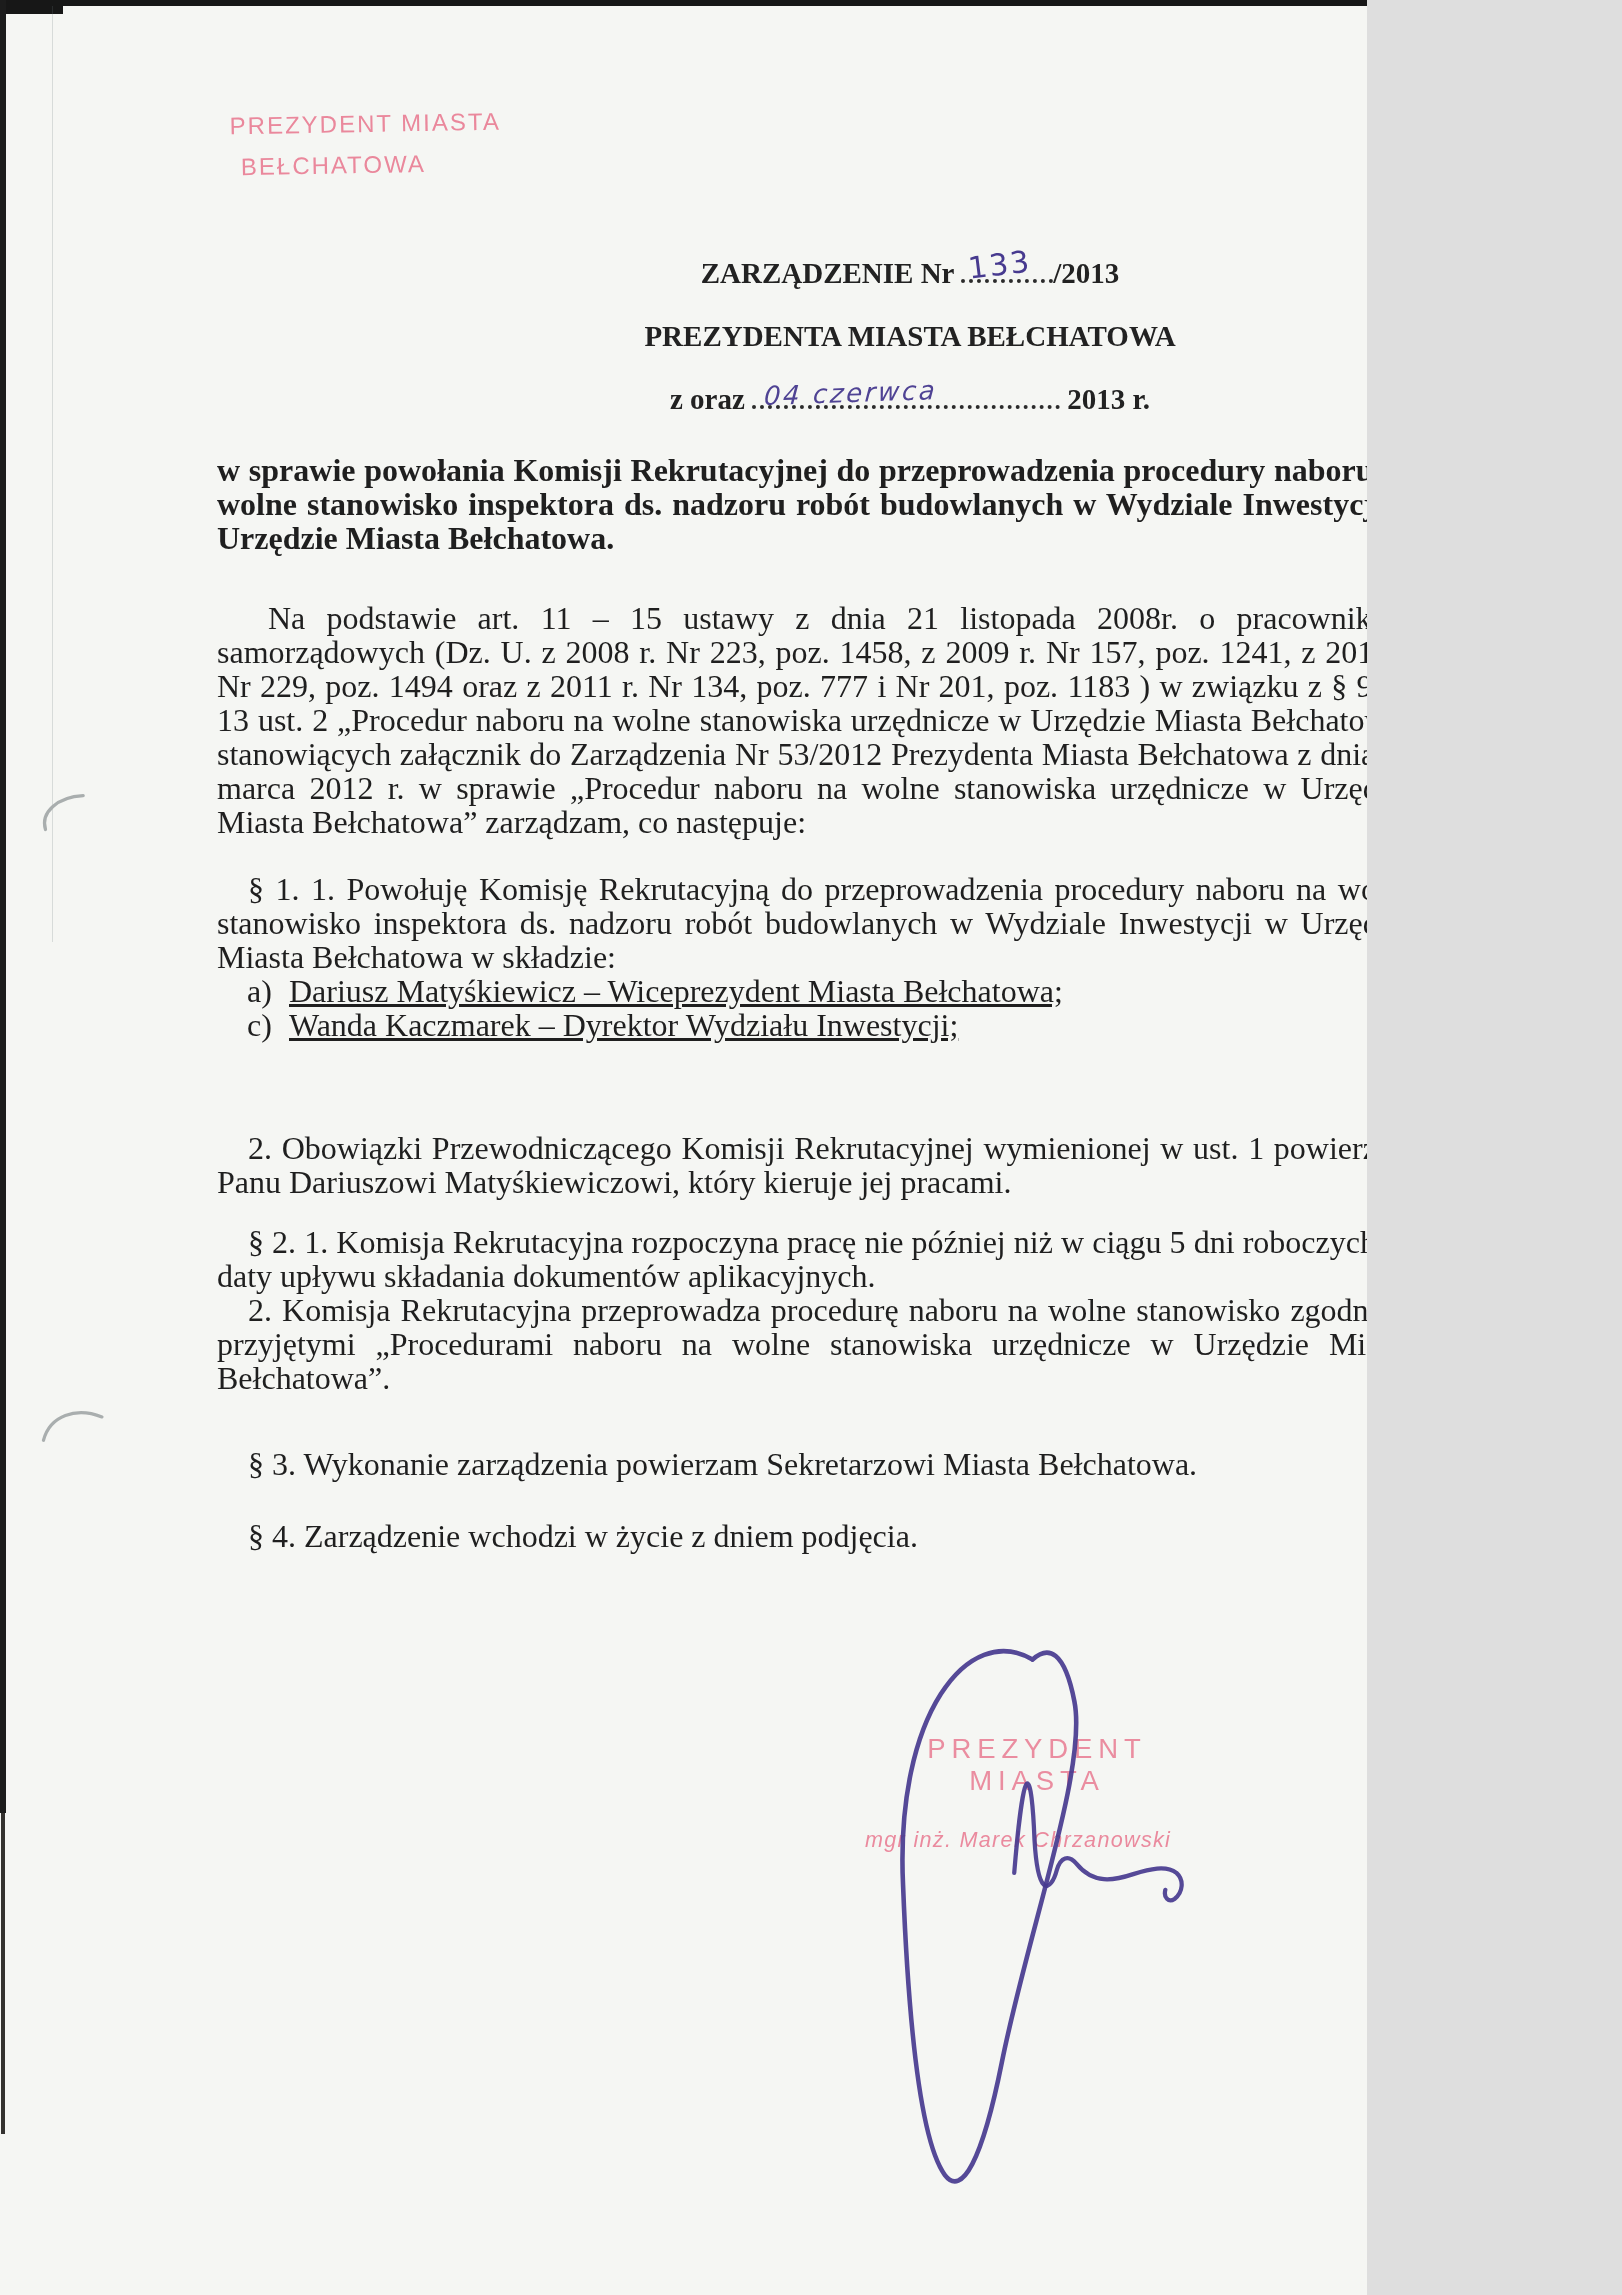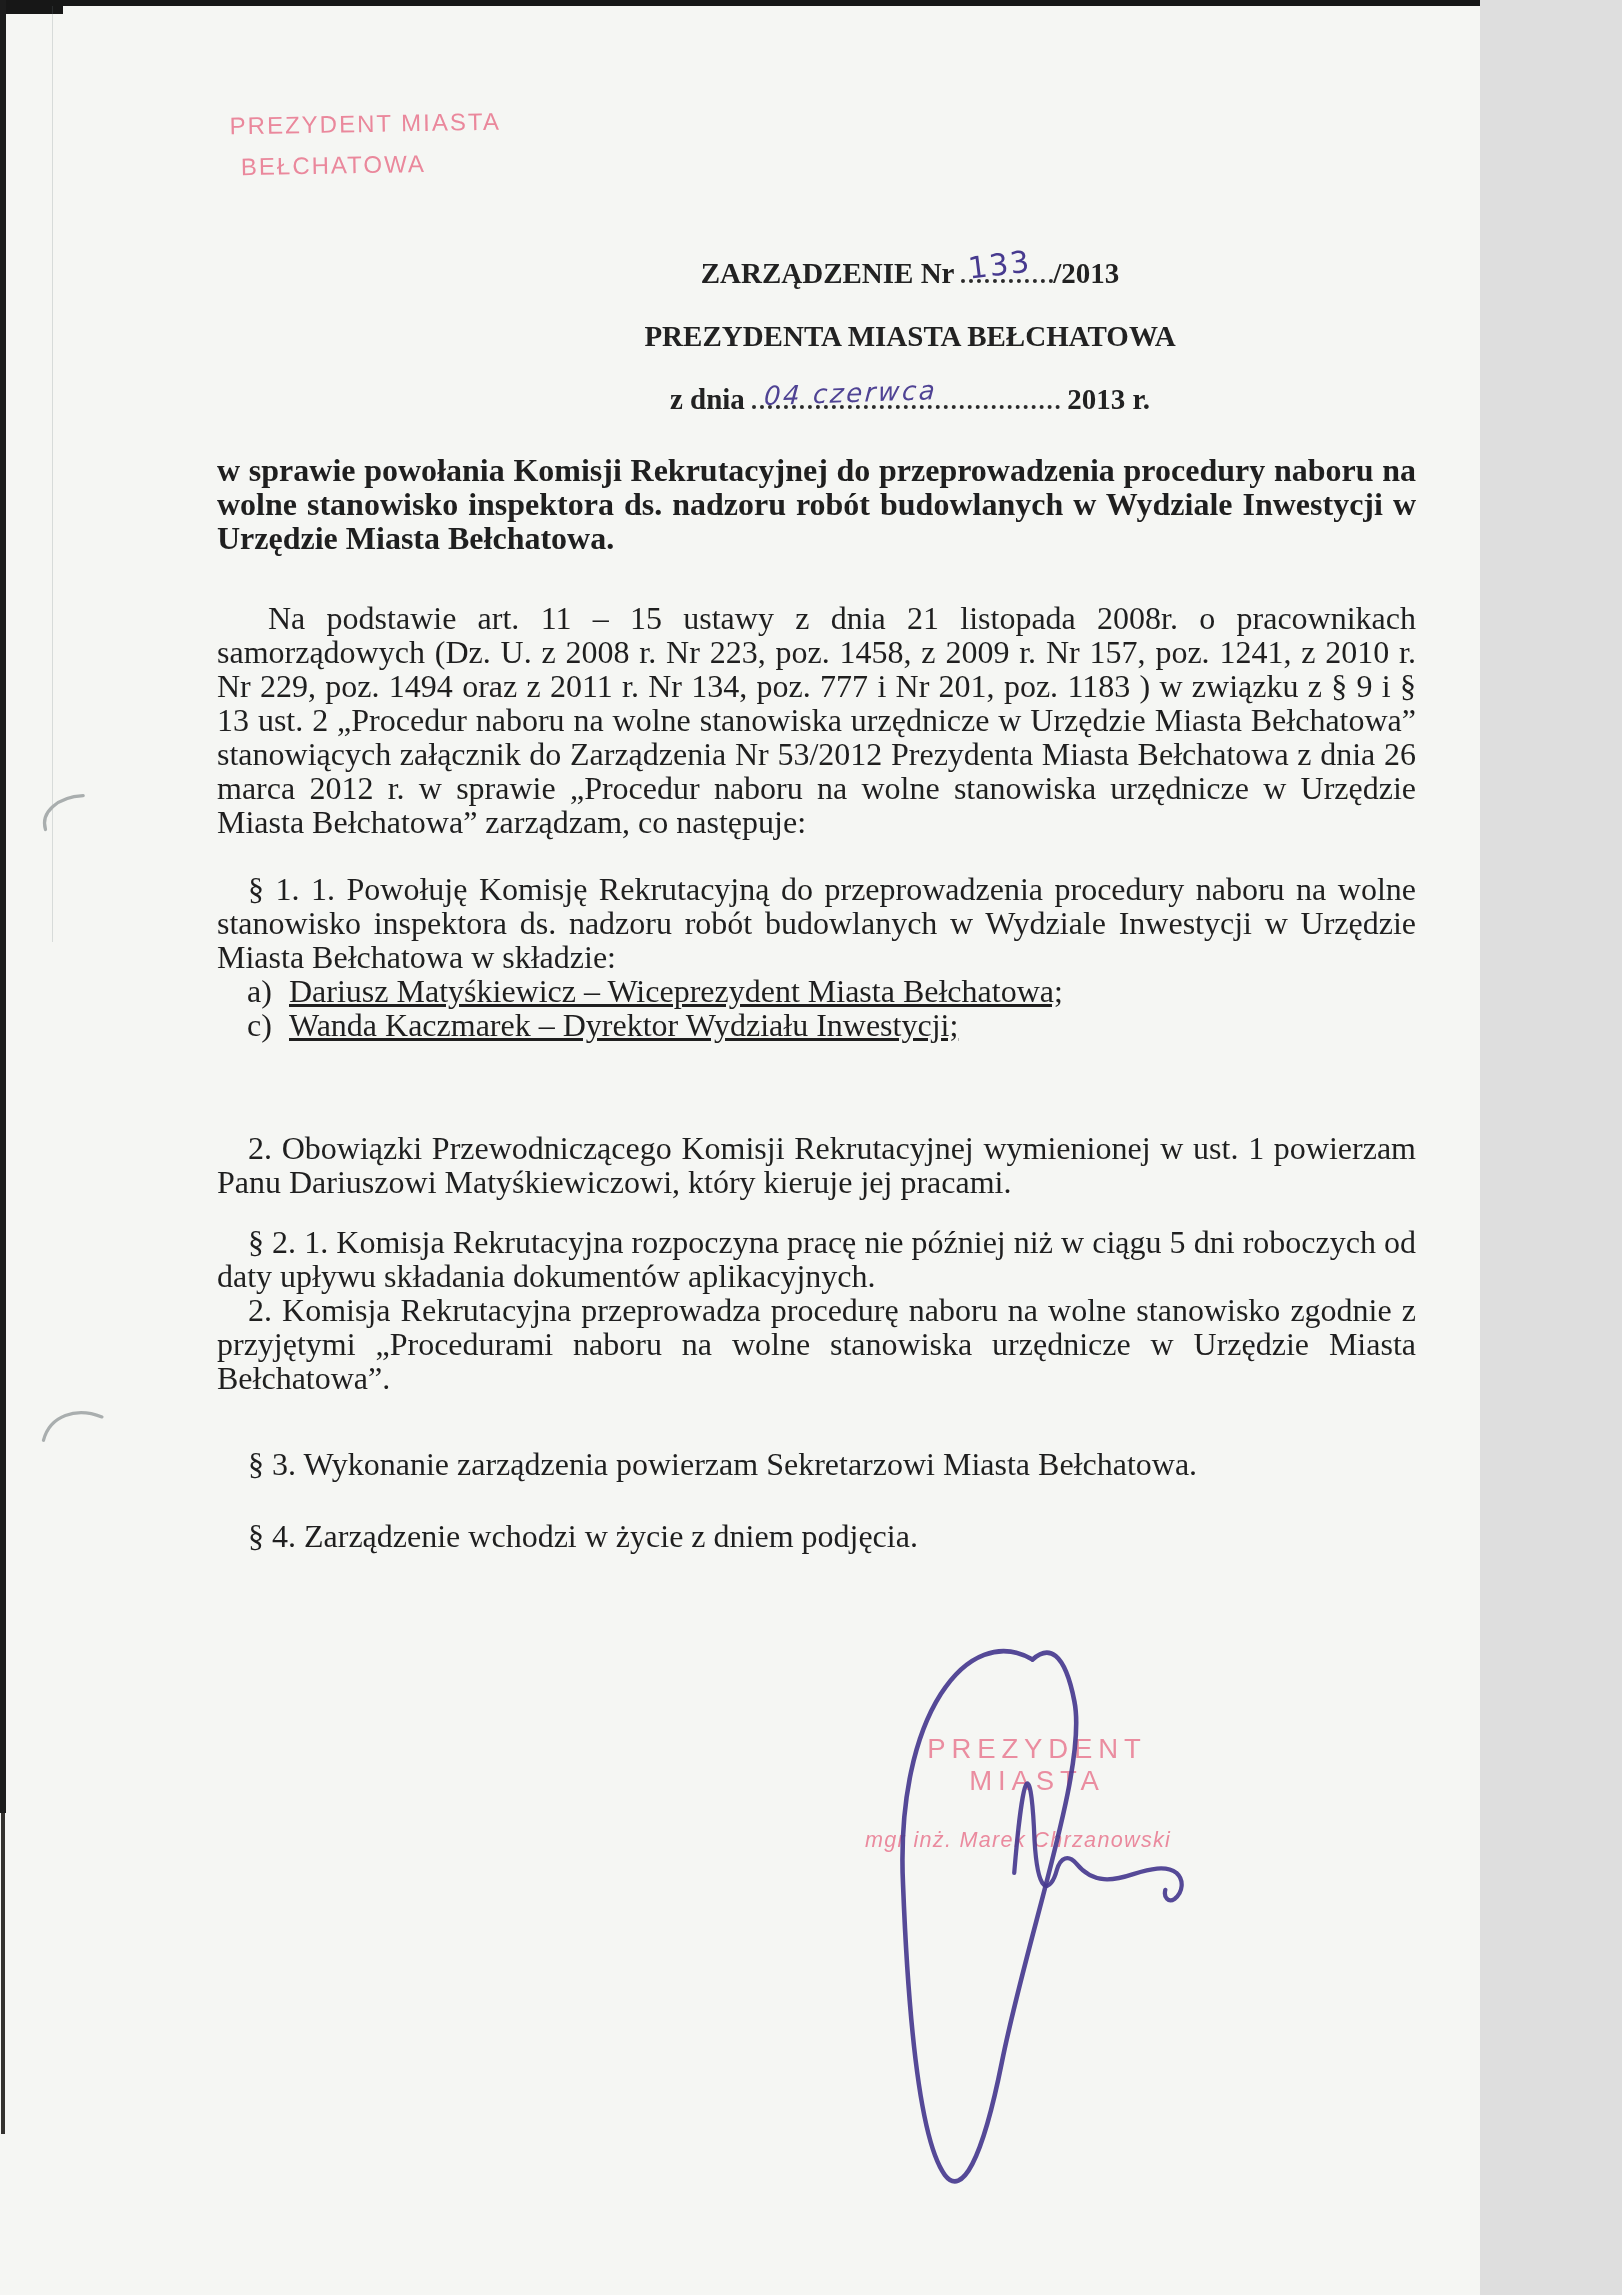--- a/index.html
+++ b/index.html
@@ -1,20 +1,20 @@
 <!DOCTYPE html>
 <html lang="pl" style="--paper: #f5f6f3; --ink: #1f1f1f; --stamp-pink: #e87089; --signature-blue: #473a8f; --scan-edge: #171717;font-size:10.5px"><head>
 <meta charset="utf-8">
 <style>
   :root{
     --paper:#f5f6f3; --ink:#1f1f1f; --stamp:#e87089; --pen:#473a8f; --scan:#171717;
   }
   html,body{margin:0;padding:0;background:#dedede;}
   .page{
-    position:relative; width:1480px; height:2295px; background:var(--paper);
+    position:relative; width:1367px; height:2295px; background:var(--paper);
     font-family:"Liberation Serif", serif; color:var(--ink); overflow:hidden;
   }
   
   .scan-top{position:absolute;top:0;left:0;width:1623px;height:5.9px;background:var(--scan);}
   .scan-top-corner{position:absolute;top:0;left:0;width:63px;height:14.4px;background:var(--scan);}
   .scan-left{position:absolute;top:0;left:0;width:5.9px;height:1813px;background:#1c1c1c;}
   .scan-left-thin{position:absolute;top:1813px;left:1.3px;width:3.3px;height:321px;background:#34322f;}
   .paper-edge{position:absolute;top:5.9px;left:52px;width:1.3px;height:936px;background:rgba(110,122,128,.22);}
   .margin-mark{position:absolute;}
 
@@ -90,21 +90,21 @@
 
   <div class="title">
     <div class="t-line">
       <span>ZARZĄDZENIE Nr</span>
       <span class="dotted num">
         <span class="hw hw-num">133</span>
       </span><span>/2013</span>
     </div>
     <div class="t-line">PREZYDENTA MIASTA BEŁCHATOWA</div>
     <div class="t-line">
-      <span>z dnia</span>
+      <span>z oraz</span>
       <span class="dotted date">
         <span class="hw hw-date">04 czerwca</span>
       </span>
       <span>2013 r.</span>
     </div>
   </div>
 
   <div class="blk subject">w sprawie powołania Komisji Rekrutacyjnej do przeprowadzenia procedury naboru na wolne stanowisko inspektora ds. nadzoru robót budowlanych w Wydziale Inwestycji w Urzędzie Miasta Bełchatowa.</div>
 
   <div class="blk legal">

